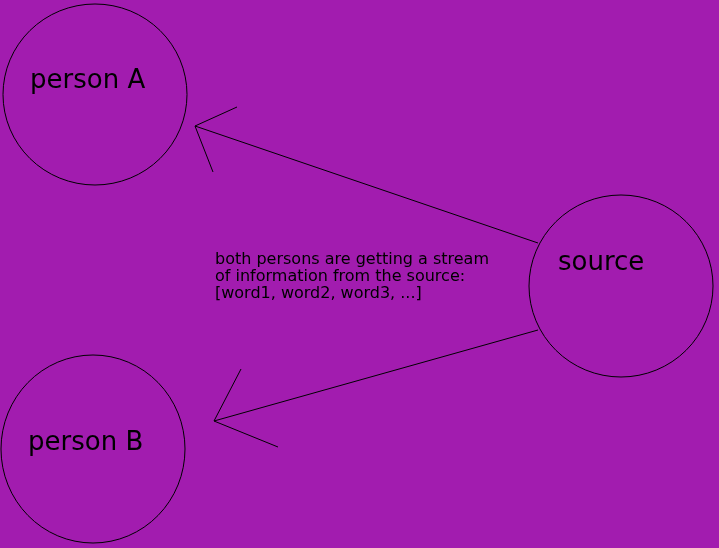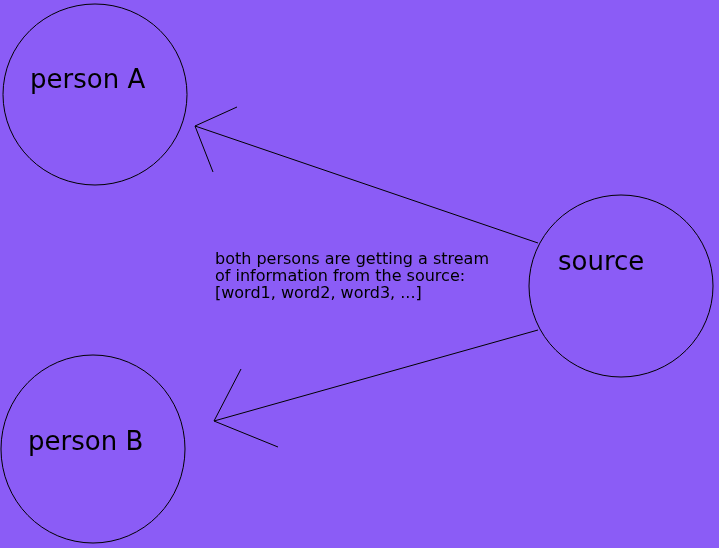--- a/index.html
+++ b/index.html
@@ -4,21 +4,21 @@
 <style>
   html, body {
     margin: 0;
     padding: 0;
     background: #ffffff;
   }
   .stage {
     position: relative;
     width: 719px;
     height: 548px;
-    background: #8b5cf6;
+    background: #a21caf;
     overflow: hidden;
   }
   svg.diagram {
     position: absolute;
     left: 0;
     top: 0;
     width: 719px;
     height: 548px;
   }
   .node-shape {

